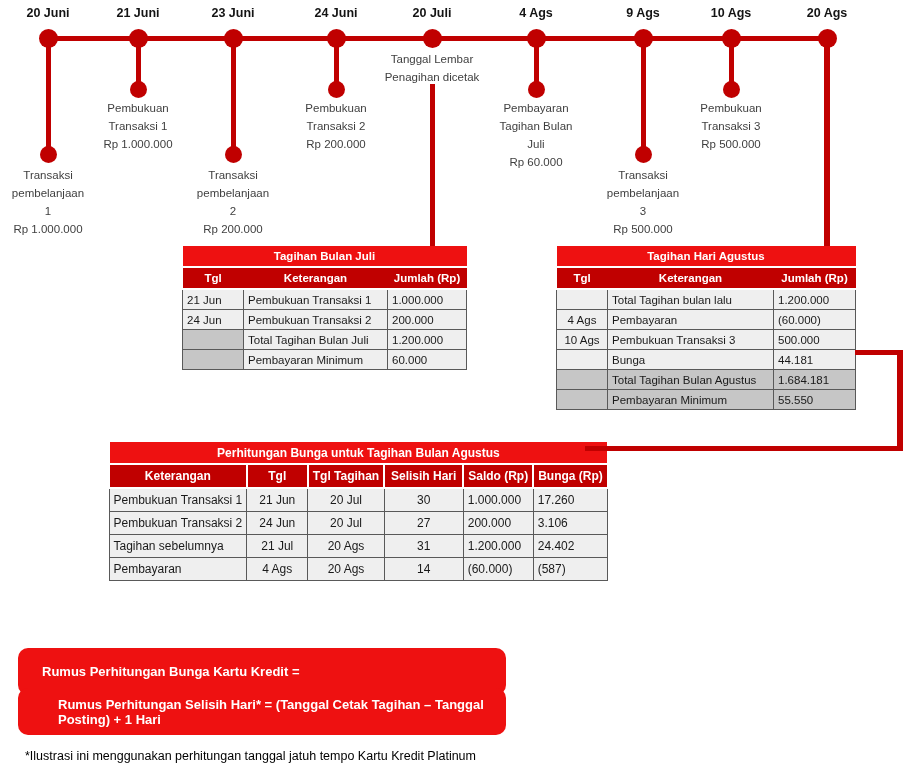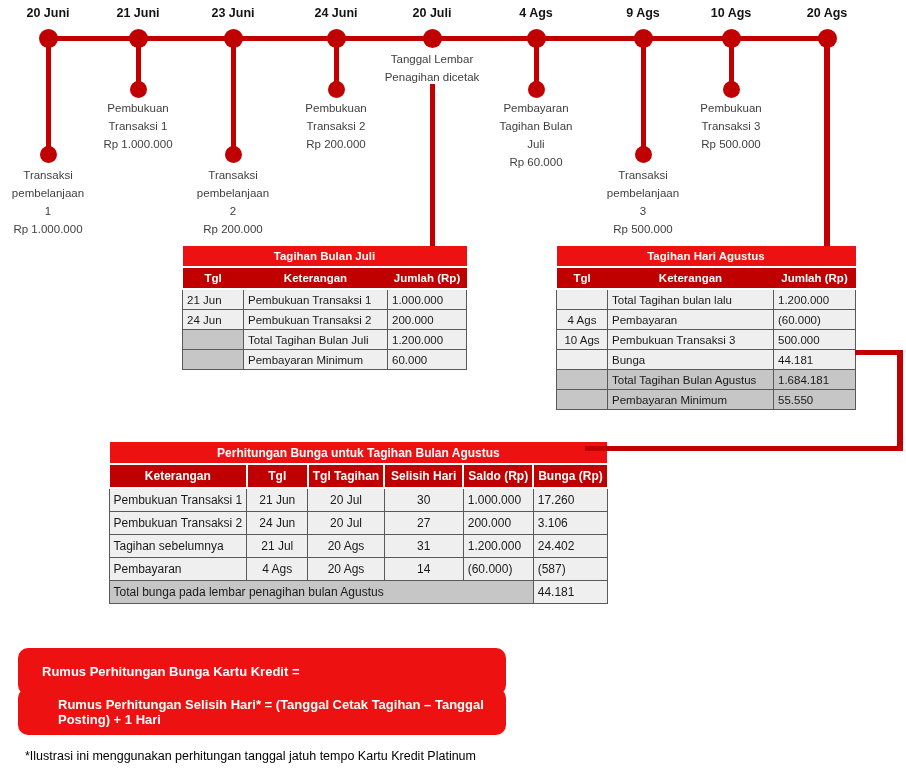--- a/index.html
+++ b/index.html
@@ -292,24 +292,20 @@
         <td class="num">24.402</td>
       </tr>
       <tr>
         <td>Pembayaran</td>
         <td class="ctr">4 Ags</td>
         <td class="ctr">20 Ags</td>
         <td class="ctr">14</td>
         <td class="num">(60.000)</td>
         <td class="num">(587)</td>
       </tr>
-      <tr>
-        <td class="gray" colspan="5">Total bunga pada lembar penagihan bulan Agustus</td>
-        <td class="num">44.181</td>
-      </tr>
     </tbody>
       </table>
   </div>
 
   <div class="formula-box" style="top:648px;">
     <span class="formula-main">Rumus Perhitungan Bunga Kartu Kredit =</span>
   </div>
 
   <div class="formula-box" style="top:688px;padding-left:40px;">
     <span class="formula-main">Rumus Perhitungan Selisih Hari* = (Tanggal Cetak Tagihan – Tanggal Posting) + 1 Hari</span>

